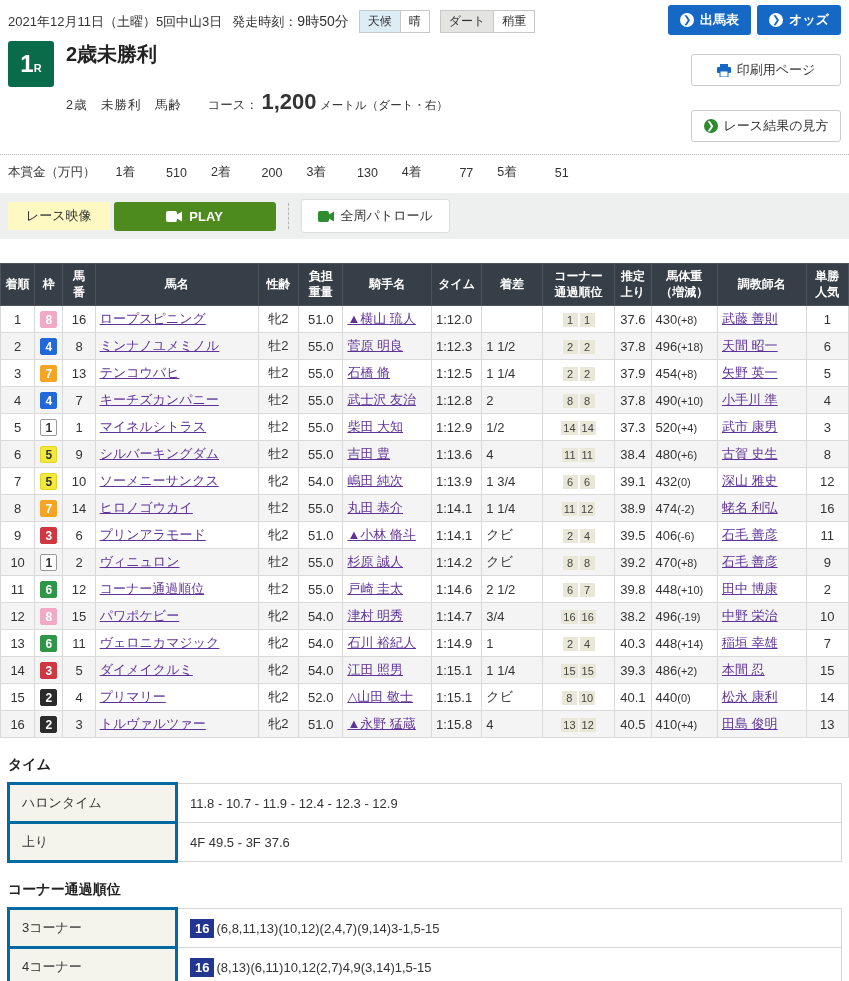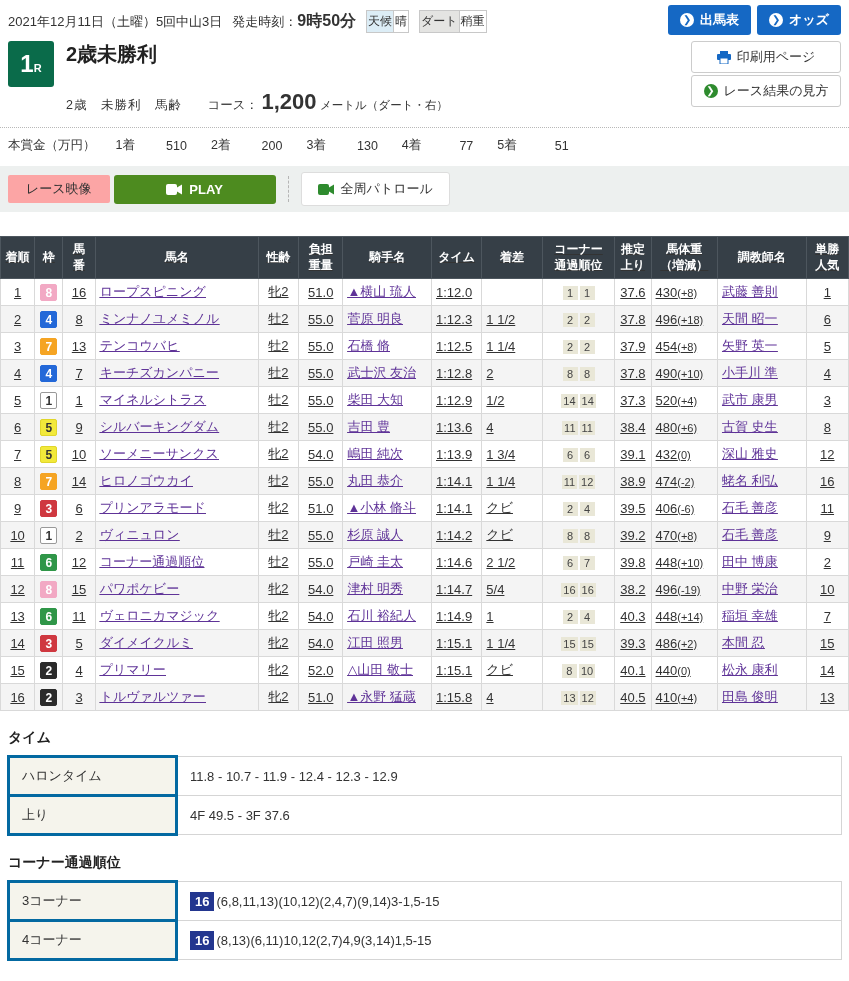--- a/index.html
+++ b/index.html
@@ -5,23 +5,23 @@
   * { box-sizing: border-box; }
   body { margin:0; background:#fff; width:849px; color:#333;
          font-family:"Liberation Sans","DejaVu Sans",sans-serif; }
   .page { width:849px; }
 
   
   .topbar { display:flex; justify-content:space-between; align-items:center; padding:5px 8px 0; }
   .date-line { display:flex; align-items:center; font-size:13px; padding-top:3px; white-space:nowrap; }
   .date-text { margin-right:10px; }
   .start-label { }
-  .start-time { font-weight:bold; font-size:16px; }
+  .start-time { font-weight:normal; font-size:14px; }
   .badge-group { display:inline-flex; border:1px solid #c8c8c8; font-size:12px; margin-left:10px; background:#fff; }
-  .badge-group span { padding:2px 1px; display:inline-block; }
+  .badge-group span { padding:2px 8px; display:inline-block; }
   .bg-weather { background:#dcedf6; }
   .bg-track { background:#e4e4e2; }
   .badge-value { border-left:1px solid #c8c8c8; background:#fff; }
   .top-btns { display:flex; gap:6px; }
   .btn-blue { background:#1568c4; color:#fff; font-weight:bold; font-size:13px; border-radius:3px;
               padding:6px 12px; display:inline-flex; align-items:center; gap:6px; cursor:pointer; }
   .circle-icon { display:inline-block; width:14px; height:14px; border-radius:50%; background:#fff;
                  color:#1568c4; font-size:10px; line-height:14px; text-align:center; font-weight:bold; }
   .circle-icon.green { background:#2e8b2e; color:#fff; }
 
@@ -30,43 +30,43 @@
   .race-left { display:flex; gap:12px; }
   .race-no { width:46px; height:46px; background:#0a6b4a; color:#fff; border-radius:3px;
              display:flex; align-items:center; justify-content:center; font-weight:bold; }
   .race-no .n { font-size:24px; }
   .race-no .r { font-size:11px; margin-top:8px; }
   .race-title { font-size:20px; font-weight:bold; margin:0 0 21px; color:#222; }
   .race-sub { font-size:12.5px; }
   .race-sub .cond { margin-right:22px; letter-spacing:1px; }
   .distance { font-size:22px; font-weight:bold; }
   .unit { font-size:11.5px; }
-  .side-col { display:flex; flex-direction:column; gap:2px; width:150px; }
+  .side-col { display:flex; flex-direction:column; gap:24px; width:150px;margin-top:13px; }
   .btn-white { background:#fff; border:1px solid #ccc; border-radius:3px; padding:6px 10px; font-size:13px;
                display:flex; align-items:center; justify-content:center; gap:6px; cursor:pointer; }
 
   
   .prize-line { display:flex; align-items:center; font-size:12.5px; padding:9px 8px 12px; }
   .prize-label { margin-right:20px; }
   .prize-place { }
   .prize-amount { width:52px; text-align:right; margin-right:24px; }
 
   
   .video-bar { background:#edf0ef; padding:6px 8px; display:flex; align-items:center; margin-bottom:24px; }
-  .race-video { background:#fca5a5; padding:5px 18px; font-size:13px; border-radius:2px; cursor:pointer; }
+  .race-video { background:#fef9c3; padding:5px 18px; font-size:13px; border-radius:2px; cursor:pointer; }
   .play-btn { background:#4d8b1f; color:#fff; font-weight:bold; width:162px; margin-left:4px;
               padding:7px 0; border-radius:3px; display:flex; justify-content:center; align-items:center; gap:7px;
               font-size:13px; cursor:pointer; }
   .v-divider { border-left:1px dashed #b5b5b5; height:26px; margin:0 12px; }
   .patrol-btn { background:#fff; border:1px solid #ddd; border-radius:3px; padding:7px 16px; font-size:13px;
                 display:flex; align-items:center; gap:7px; cursor:pointer; }
   .cam { display:inline-flex; }
 
   
-  table.results { width:100%; border-collapse:collapse; font-size:13px; table-layout:fixed;text-decoration:underline; }
+  table.results { width:100%; border-collapse:collapse; font-size:13px; table-layout:fixed; }
   table.results thead th { background:#363f47; color:#fff; font-size:12px; font-weight:bold;
       padding:5px 1px; border:1px solid #4d565e; white-space:pre-line; line-height:1.3; }
   table.results td { border:1px solid #d9d9d9; padding:3px 4px; height:27px; }
   table.results tbody tr:nth-child(even) td { background:#f4f4f4; }
   td.c { text-align:center; } td.l { text-align:left; }
   .frame { display:inline-block; width:17px; height:17px; line-height:17px; text-align:center;
            font-weight:bold; font-size:12px; border-radius:2px; }
   .cbadge { display:inline-block; min-width:15px; padding:1px 2px; background:#e9e7d7; font-size:11px;
             text-align:center; margin:0 1px; color:#444; }
   a.cell-link { color:#5f3398; text-decoration:underline; cursor:pointer; }
@@ -397,21 +397,21 @@
         </tr>
         <tr>
           <td class="c">12</td>
           <td class="c"><span class="frame" style="background: rgb(242, 169, 196); color: rgb(255, 255, 255); border: 1px solid rgb(242, 169, 196);">8</span></td>
           <td class="c">15</td>
           <td class="l"><a class="cell-link">パワポケビー</a></td>
           <td class="c">牝2</td>
           <td class="c">54.0</td>
           <td class="l"><a class="cell-link">津村 明秀</a></td>
           <td class="l">1:14.7</td>
-          <td class="l">5/4</td>
+          <td class="l">3/4</td>
           <td class="c"><span class="cbadge">16</span><span class="cbadge">16</span></td>
           <td class="c">38.2</td>
           <td class="l"><span>496</span><span class="small">(-19)</span></td>
           <td class="l"><a class="cell-link">中野 栄治</a></td>
           <td class="c">10</td>
         </tr>
         <tr>
           <td class="c">13</td>
           <td class="c"><span class="frame" style="background: rgb(47, 150, 72); color: rgb(255, 255, 255); border: 1px solid rgb(47, 150, 72);">6</span></td>
           <td class="c">11</td>

